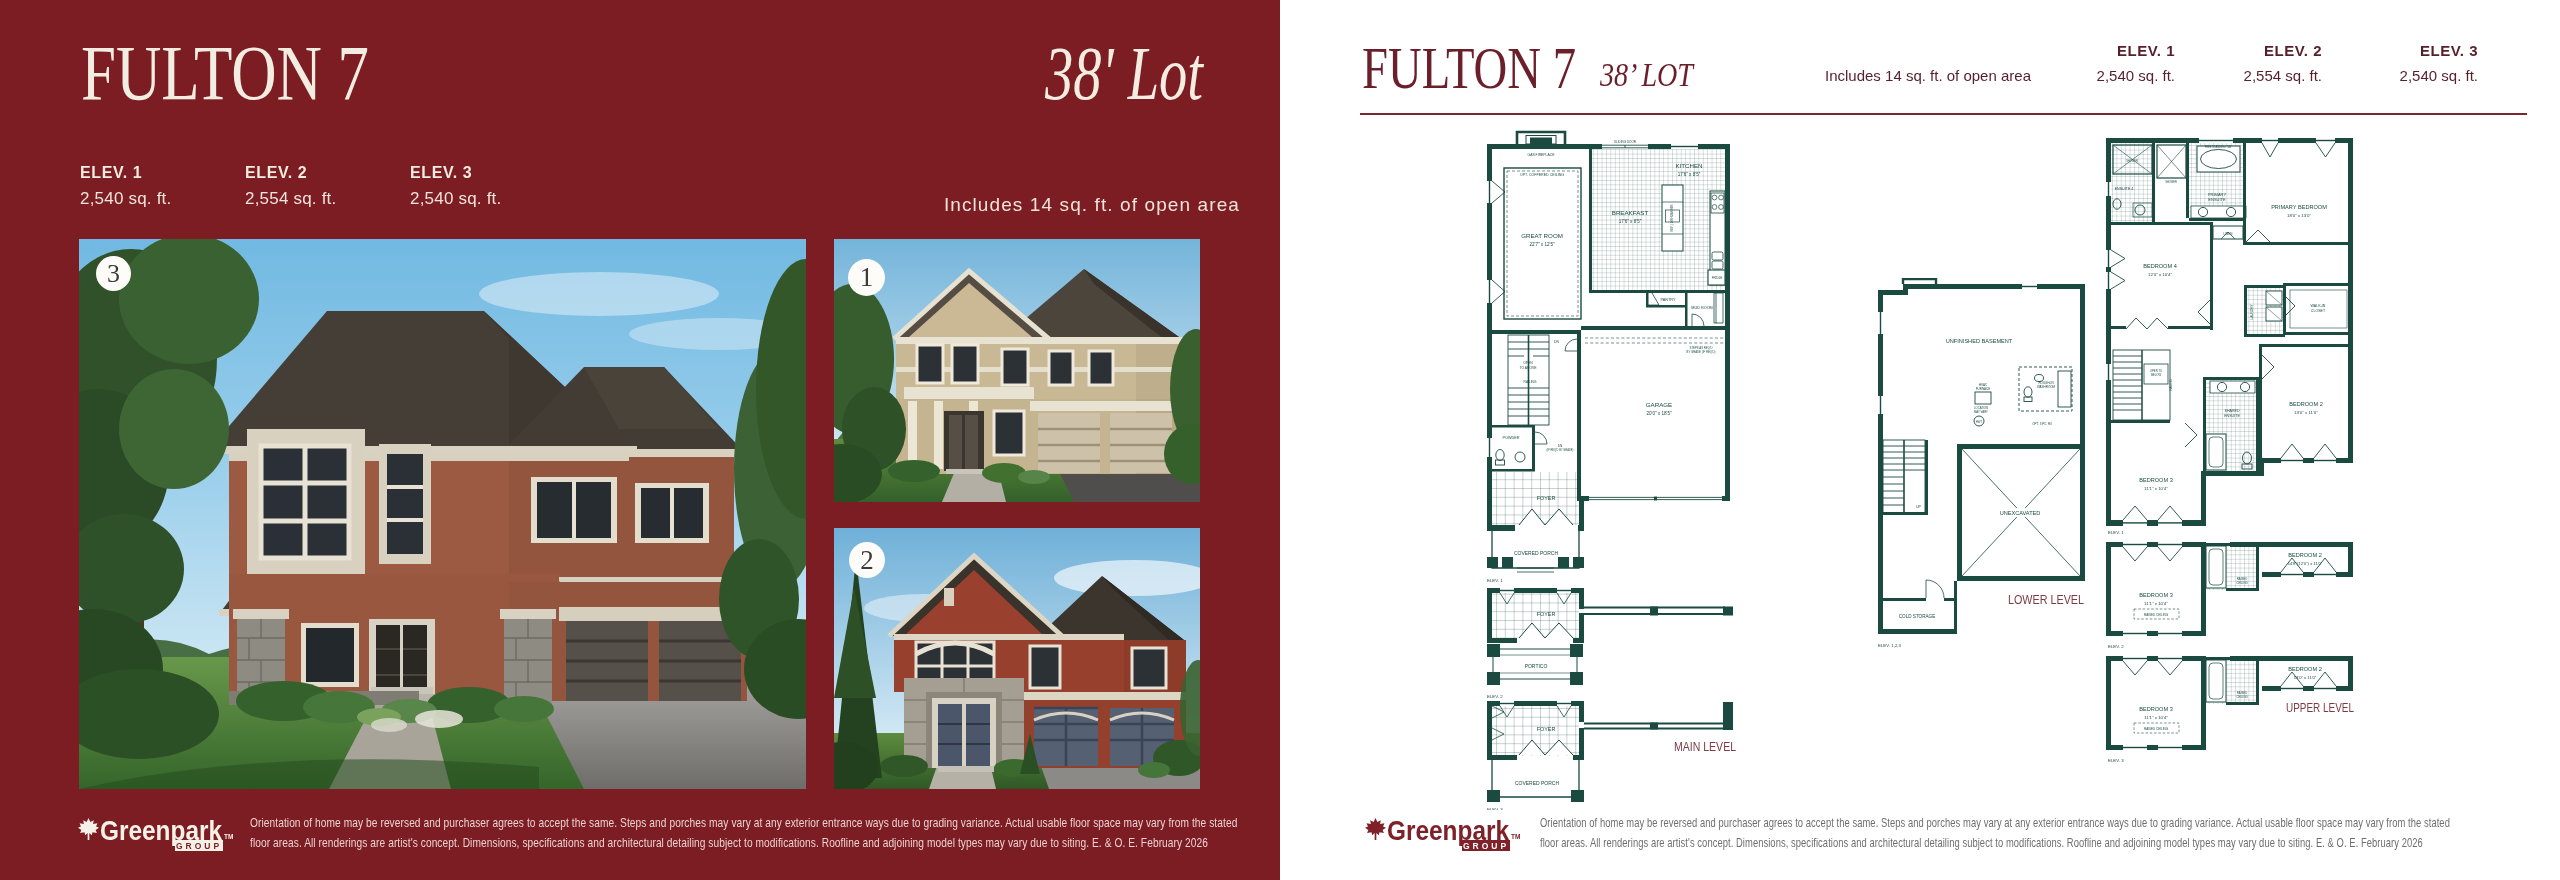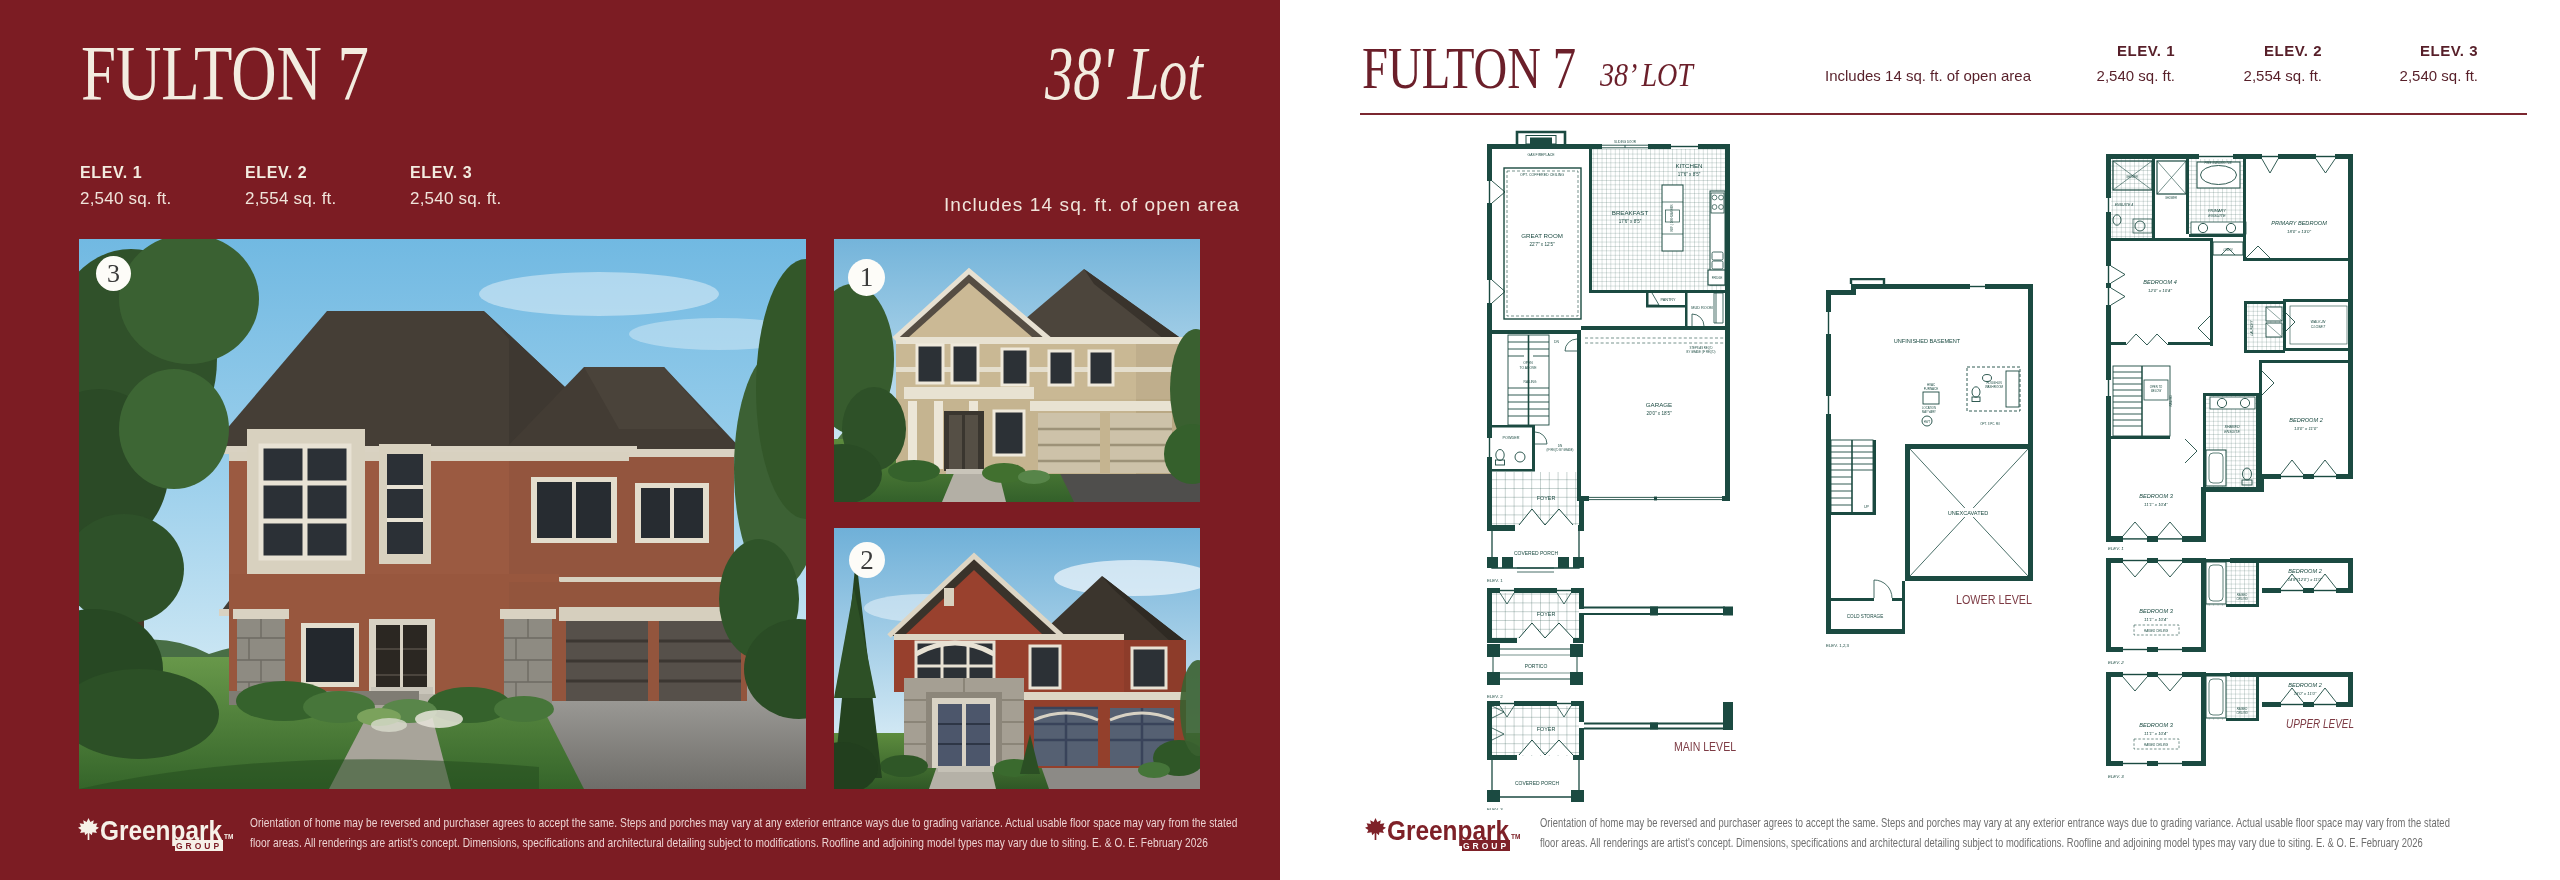--- a/index.html
+++ b/index.html
@@ -635,21 +635,21 @@
       <rect x="1571" y="786" width="13" height="12"></rect>
 
 <text x="1537" y="781" font-size="5" text-anchor="middle">COVERED PORCH</text>
 
 <text x="1487" y="807" font-size="4.4">ELEV. 3</text>
 
 <text x="1736" y="747" font-size="13.5" fill="#7d3b44" text-anchor="end" textLength="62" lengthAdjust="spacingAndGlyphs">MAIN LEVEL</text>
 </svg>
 </div>
 
-<div class="abs" id="planLower" style="left:1824px;top:278px;">
+<div class="abs" id="planLower" style="left:1876px;top:278px;">
 <svg width="212" height="372" viewBox="1818 278 212 372" font-family="Liberation Sans" fill="#1b4a41">
 <g stroke="none">
 
 <rect x="1845" y="284" width="182" height="5"></rect>
         <rect x="1820" y="290" width="28" height="5"></rect>
         <rect x="1845" y="284" width="5" height="11"></rect>
 
 <path d="M1845,284 v-5 h33 v5" fill="none" stroke="#1b4a41" stroke-width="2.4"></path>
 
 <rect x="1964" y="284" width="15" height="5" fill="#fff"></rect>
@@ -725,21 +725,21 @@
 <rect x="1896" y="581" width="3" height="53"></rect>
 
 <text x="1859" y="618" font-size="4.6" text-anchor="middle">COLD STORAGE</text>
 
 <text x="1820" y="647" font-size="4.4">ELEV. 1,2,3</text>
 
 <text x="2026" y="604" font-size="13.5" fill="#7d3b44" text-anchor="end" textLength="76" lengthAdjust="spacingAndGlyphs">LOWER LEVEL</text>
 </svg>
 </div>
 
-<div class="abs" id="planUpper" style="left:2104px;top:147px;font-style:italic;">
+<div class="abs" id="planUpper" style="left:2104px;top:131px;">
 <svg width="254" height="680" viewBox="2104 131 254 680" font-family="Liberation Sans" fill="#1b4a41">
 <g stroke="none">
 
 <rect x="2111" y="143" width="44" height="82" fill="url(#tile)"></rect>
 
 <rect x="2189" y="143" width="57" height="75" fill="url(#tile)"></rect>
 
 <rect x="2247" y="288" width="38" height="49" fill="url(#tile)"></rect>
 
 <rect x="2206" y="377" width="53" height="94" fill="url(#tile)"></rect>

